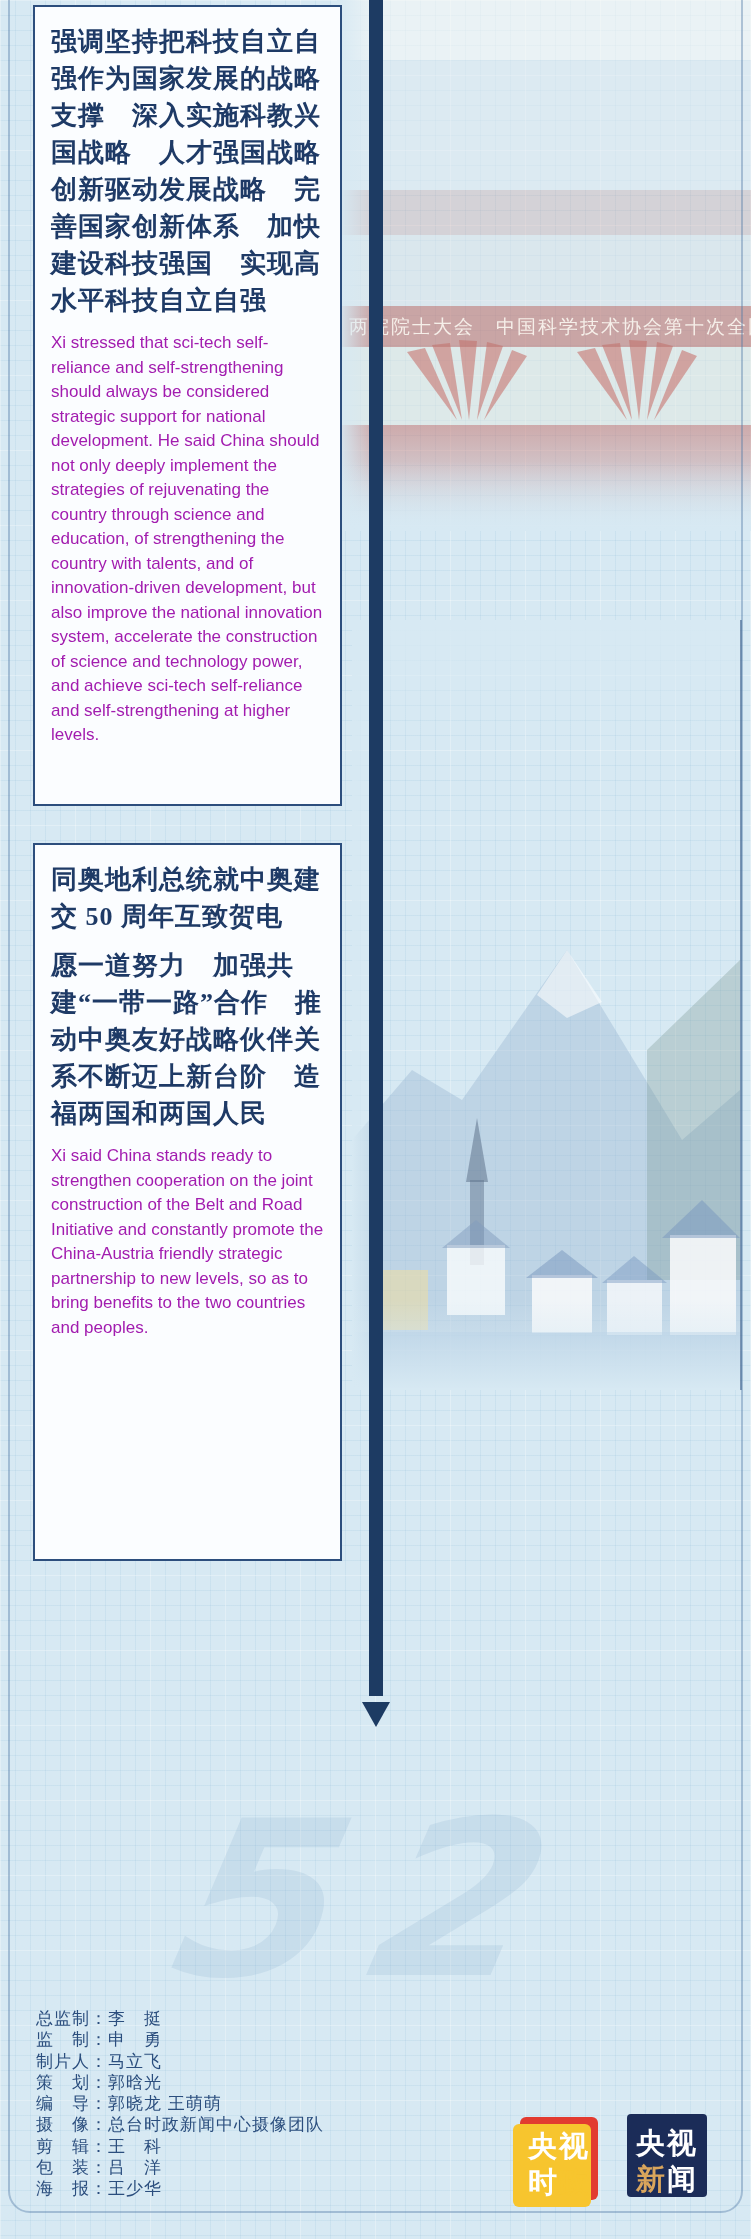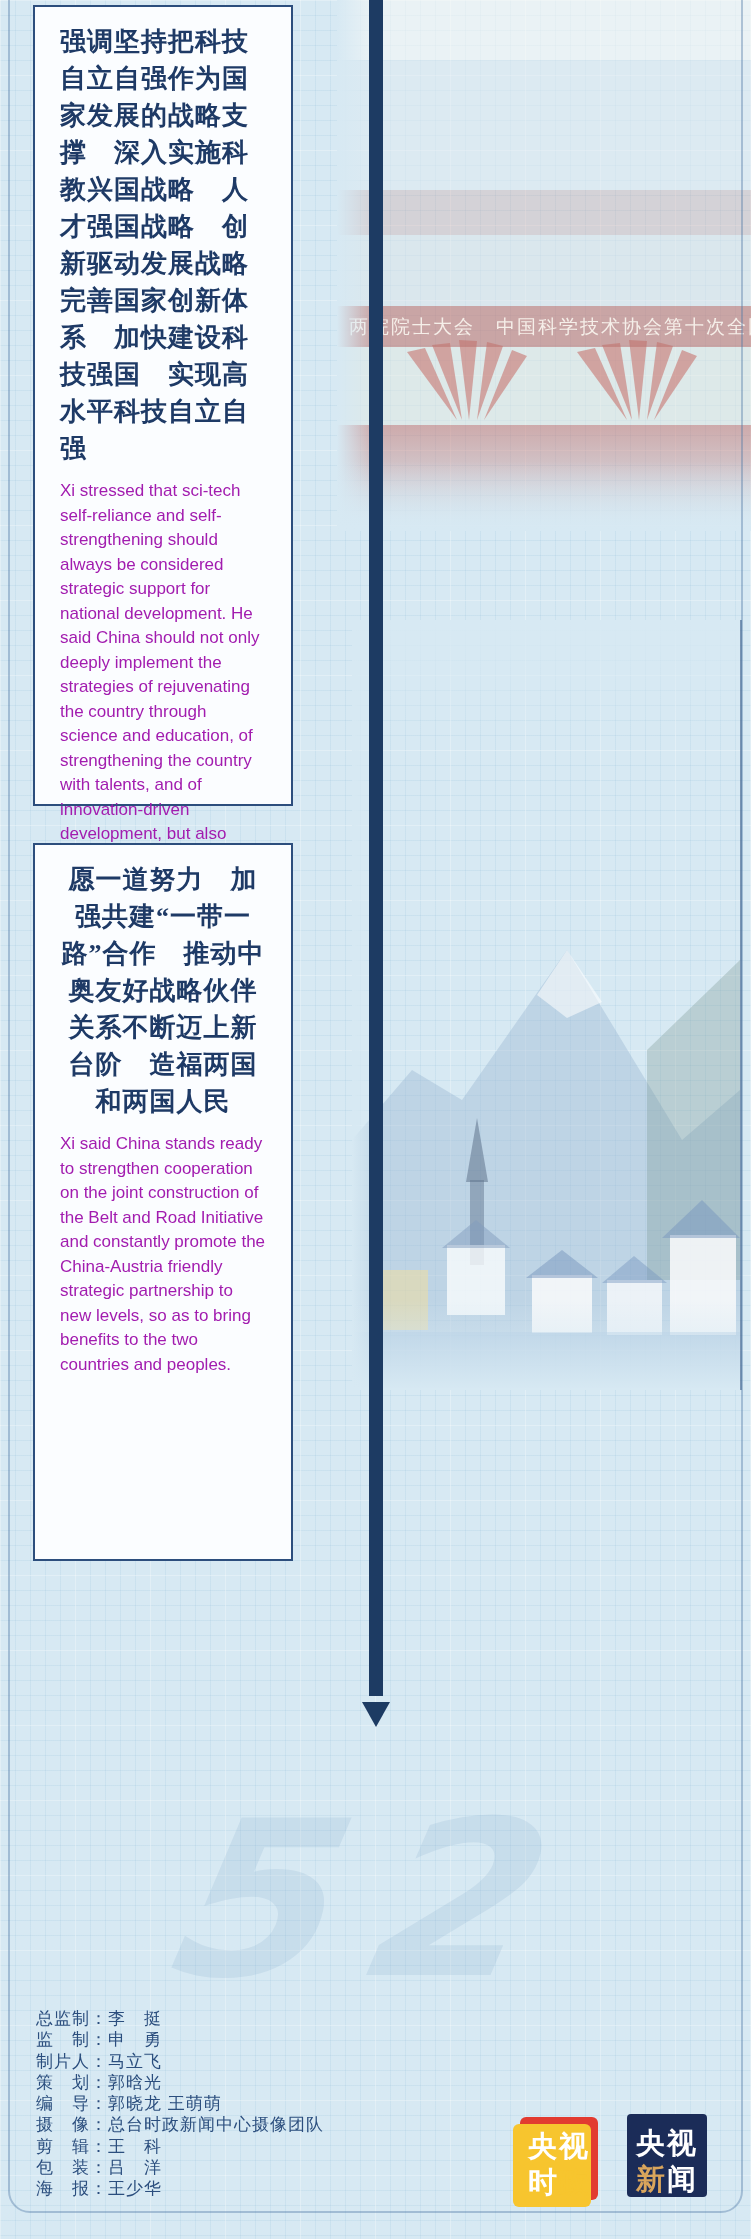--- a/index.html
+++ b/index.html
@@ -37,27 +37,27 @@
     background:linear-gradient(90deg,#d7e9f3,rgba(215,233,243,0));}
 
   
   .timeline{position:absolute;left:369px;top:0;width:14px;height:1696px;
     background:#1d3b63;z-index:4;}
   .arrowhead{position:absolute;left:362px;top:1702px;width:0;height:0;z-index:4;
     border-left:14px solid transparent;border-right:14px solid transparent;
     border-top:25px solid #1d3b63;}
 
   
-  .card{position:absolute;left:33px;width:260px;box-sizing:border-box;
-    background:#fbfdff;border:2px solid #2c4e7d;padding:16px 25px;z-index:5;}
+  .card{position:absolute;left:33px;width:309px;box-sizing:border-box;
+    background:#fbfdff;border:2px solid #2c4e7d;padding:16px 16px;z-index:5;}
   .card1{top:5px;height:801px;}
   .card2{top:843px;height:718px;}
   .zh{font-family:"Liberation Serif","DejaVu Serif",serif;color:#1e3a66;
     font-size:26px;line-height:37px;font-weight:600;letter-spacing:1px;margin:0 0 12px 0;}
-  .zh2{margin-top:0;text-align:center;}
+  .zh2{margin-top:0;}
   .en{color:#a21caf;font-size:17px;line-height:24.5px;font-weight:500;margin:0;}
 
   
   .watermark{position:absolute;left:40px;top:1770px;width:680px;height:260px;z-index:1;
     font-size:235px;font-weight:800;font-style:italic;letter-spacing:34px;
     color:rgba(130,168,198,0.18);transform:skewX(-12deg) scaleY(0.92);
     text-align:center;line-height:260px;font-family:"DejaVu Sans",sans-serif;}
 
   
   .credits{position:absolute;left:36px;top:2008px;z-index:5;color:#2b4e7e;
@@ -142,20 +142,21 @@
 
   <div class="timeline"></div>
   <div class="arrowhead"></div>
 
   <div class="card card1">
     <p class="zh">强调坚持把科技自立自强作为国家发展的战略支撑　深入实施科教兴国战略　人才强国战略　创新驱动发展战略　完善国家创新体系　加快建设科技强国　实现高水平科技自立自强</p>
     <p class="en">Xi stressed that sci-tech self-reliance and self-strengthening should always be considered strategic support for national development. He said China should not only deeply implement the strategies of rejuvenating the country through science and education, of strengthening the country with talents, and of innovation-driven development, but also improve the national innovation system, accelerate the construction of science and technology power, and achieve sci-tech self-reliance and self-strengthening at higher levels.</p>
   </div>
 
   <div class="card card2">
+    <p class="zh">同奥地利总统就中奥建交 50 周年互致贺电</p>
     <p class="zh zh2">愿一道努力　加强共建“一带一路”合作　推动中奥友好战略伙伴关系不断迈上新台阶　造福两国和两国人民</p>
     <p class="en">Xi said China stands ready to strengthen cooperation on the joint construction of the Belt and Road Initiative and constantly promote the China-Austria friendly strategic partnership to new levels, so as to bring benefits to the two countries and peoples.</p>
   </div>
 
   <div class="credits">
     <div>总监制：李　挺</div>
     <div>监　制：申　勇</div>
     <div>制片人：马立飞</div>
     <div>策　划：郭晗光</div>
     <div>编　导：郭晓龙 王萌萌</div>

